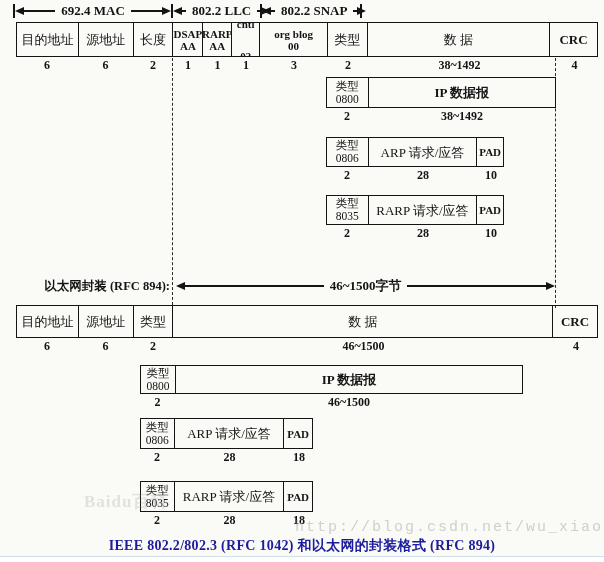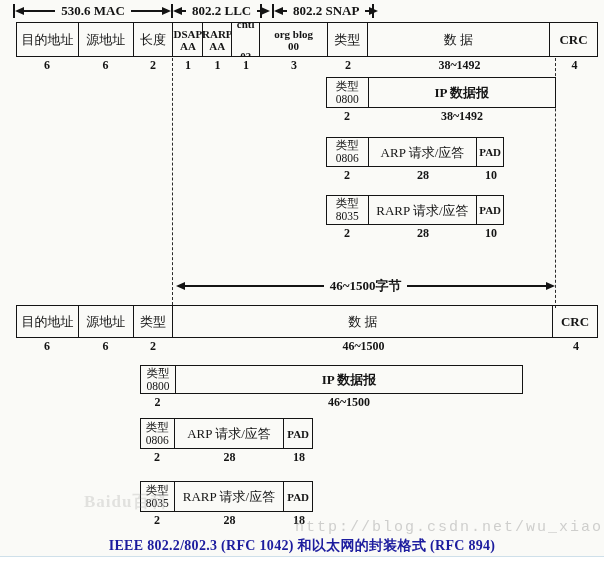--- a/index.html
+++ b/index.html
@@ -40,32 +40,32 @@
   .bottom-edge{position:absolute;left:0;top:556px;width:604px;height:6px;background:#ffffff;border-top:1px solid #cfe0ea;}
 </style>
 </head>
 <body>
 
 <div class="page">
 
   <div class="span-arrow ticks" style="left:13px;top:4px;width:156px;">
     <span class="ah l"></span>
     <span class="sa-line"></span>
-    <span class="sa-label">530.6 MAC</span>
+    <span class="sa-label">692.4 MAC</span>
     <span class="sa-line"></span>
     <span class="ah r"></span>
   </div>
   <div class="span-arrow ticks" style="left:171px;top:4px;width:87px;">
     <span class="ah l"></span>
     <span class="sa-line"></span>
     <span class="sa-label">802.2 LLC</span>
     <span class="sa-line"></span>
     <span class="ah r"></span>
   </div>
-  <div class="span-arrow ticks" style="left:272px;top:4px;width:98px;">
+  <div class="span-arrow ticks" style="left:260px;top:4px;width:98px;">
     <span class="ah l"></span>
     <span class="sa-line"></span>
     <span class="sa-label">802.2 SNAP</span>
     <span class="sa-line"></span>
     <span class="ah r"></span>
   </div>
 
   <div class="frame" style="left:16px;top:22px;width:582px;">
     <div class="boxrow" style="height:35px;">
       <div class="cell" style="width:62px;">
@@ -169,20 +169,21 @@
           <span class="lab sm">PAD</span>
         </div>
     </div>
     <div class="sizerow">
       <span class="sz" style="width:42px;">2</span>
       <span class="sz" style="width:110px;">28</span>
       <span class="sz" style="width:26px;">10</span>
     </div>
   </div>
 
+  <div class="eth-label">以太网封装 (RFC 894):</div>
   <div class="span-arrow" style="left:176px;top:279px;width:379px;">
     <span class="ah l"></span>
     <span class="sa-line"></span>
     <span class="sa-label" style="font-size:13px;">46~1500字节</span>
     <span class="sa-line"></span>
     <span class="ah r"></span>
   </div>
 
   <div class="frame" style="left:16px;top:305px;width:582px;">
     <div class="boxrow" style="height:33px;">

